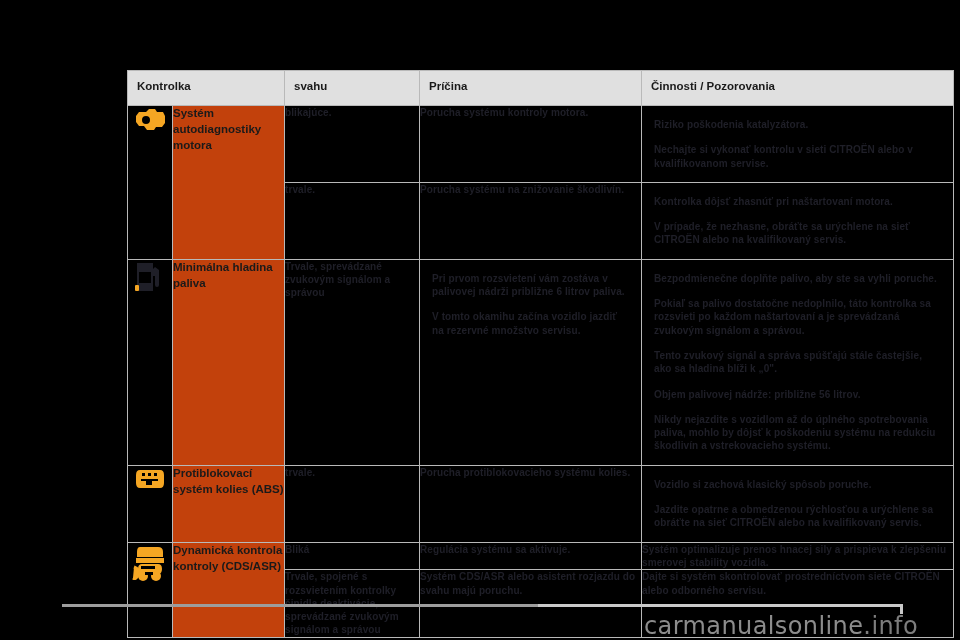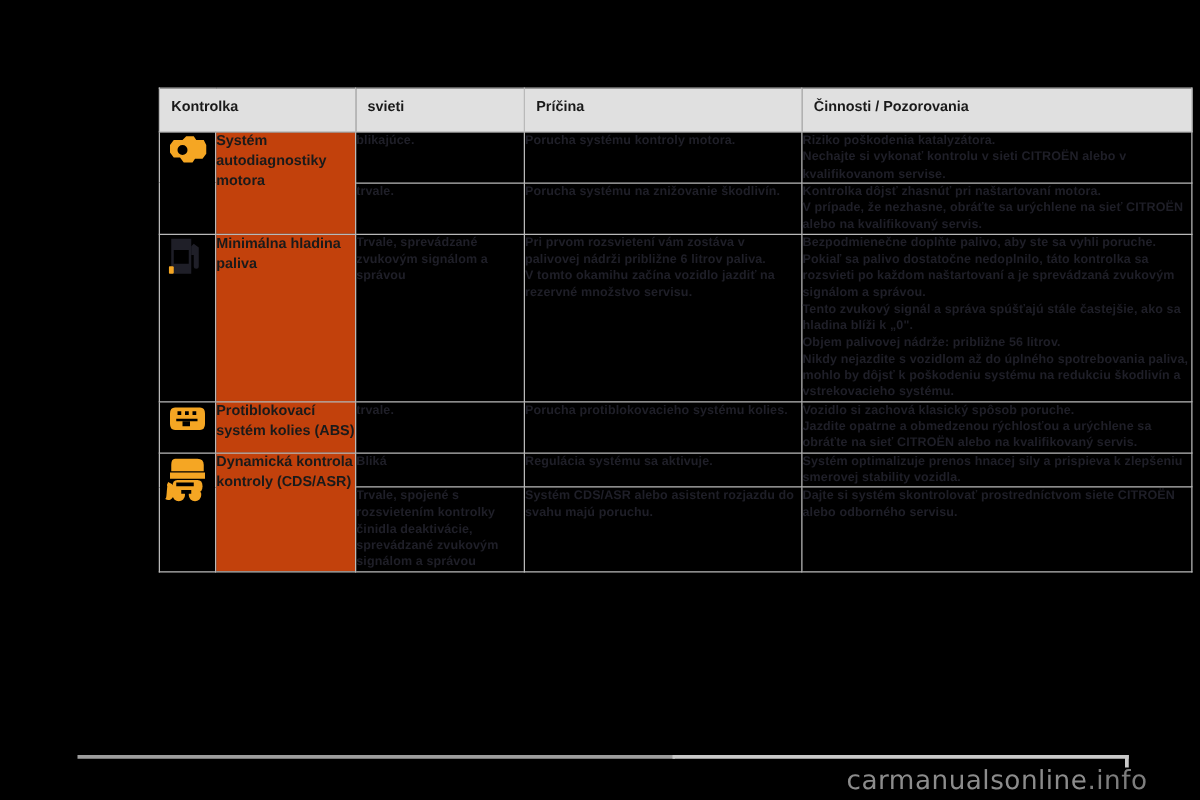--- a/index.html
+++ b/index.html
@@ -46,62 +46,62 @@
   td.dark{
     background:#000;color:#1f1f28;
     font-size:10px;font-weight:bold;line-height:1.33;
     padding:7px 8px 8px 8px;
     letter-spacing:.1px;
   }
   td.iconcell{
     background:#000;text-align:center;vertical-align:middle;
     padding:0;
   }
-  td.dark p{margin:0;}
+  td.dark p{margin:12px;}
 
   
   .ic{display:block;margin:0 auto;}
 
   
   #footer-rule{
     position:absolute;left:62px;top:604px;width:478px;height:3px;
     background:#9d9d9d;
   }
   #footer-rule2{
     position:absolute;left:538px;top:604px;width:365px;height:3px;
     background:#c9c9c9;
   }
   #footer-rule3{
     position:absolute;left:900px;top:604px;width:3px;height:10px;
     background:#c9c9c9;
   }
   #watermark{
     position:absolute;right:42px;top:612px;
-    color:#8c8c8c;font-size:21px;letter-spacing:.4px;
+    color:#8c8c8c;font-size:24px;letter-spacing:.4px;
     font-family:"DejaVu Sans",sans-serif;
   }
   #watermark .dim{color:#7d7d7d;}
 </style>
 </head>
 <body>
 
 <div id="table-wrap">
 <table class="warn">
   <colgroup>
     <col class="c-icon">
         <col class="c-name">
         <col class="c-light">
         <col class="c-cause">
         <col class="c-action">
   </colgroup>
 
   <tbody>
         <tr class="hdr">
     <th colspan="2">Kontrolka</th>
-    <th>svieti</th>
+    <th>svahu</th>
     <th>Príčina</th>
     <th>Činnosti / Pozorovania</th>
   </tr>
 
   <tr>
     <td class="iconcell" rowspan="2">
       <svg class="ic" width="34" height="26" viewBox="0 0 34 26">
         <path fill="#f5a623" d="M6 6h7l3-3h6l2 3h6l2 4v7l-3 4h-6l-2 3h-7l-3-4H6l-3-4v-6z
                                  M13 10a4 4 0 1 0 0 8 4 4 0 0 0 0-8z"></path>
       </svg>

